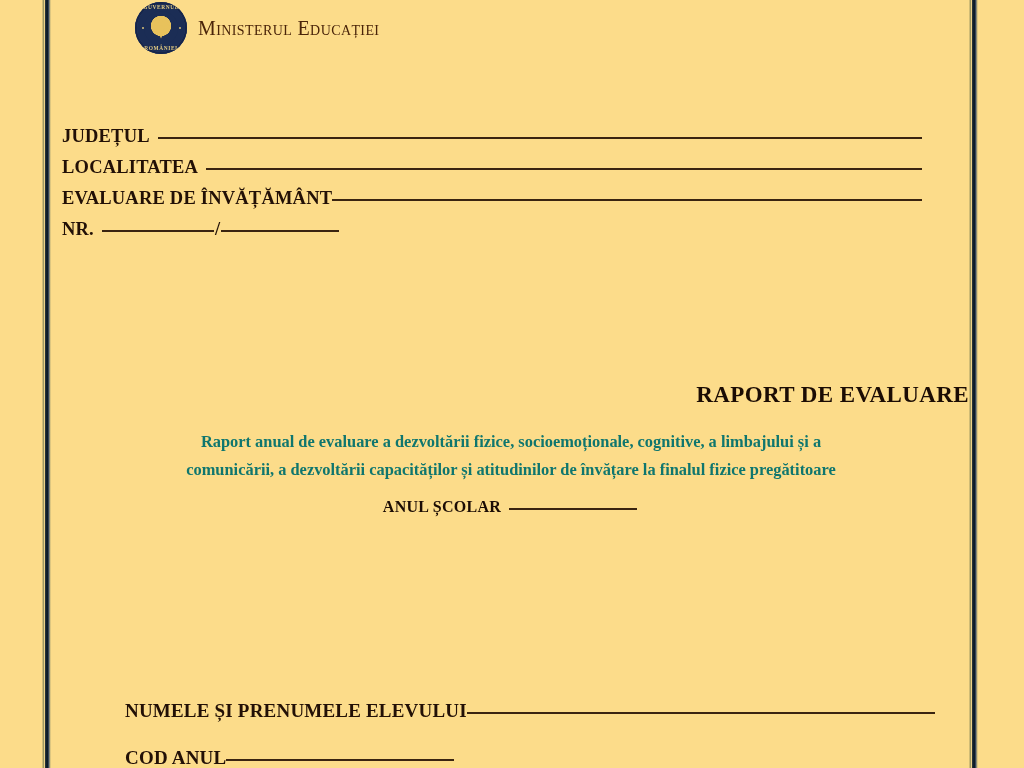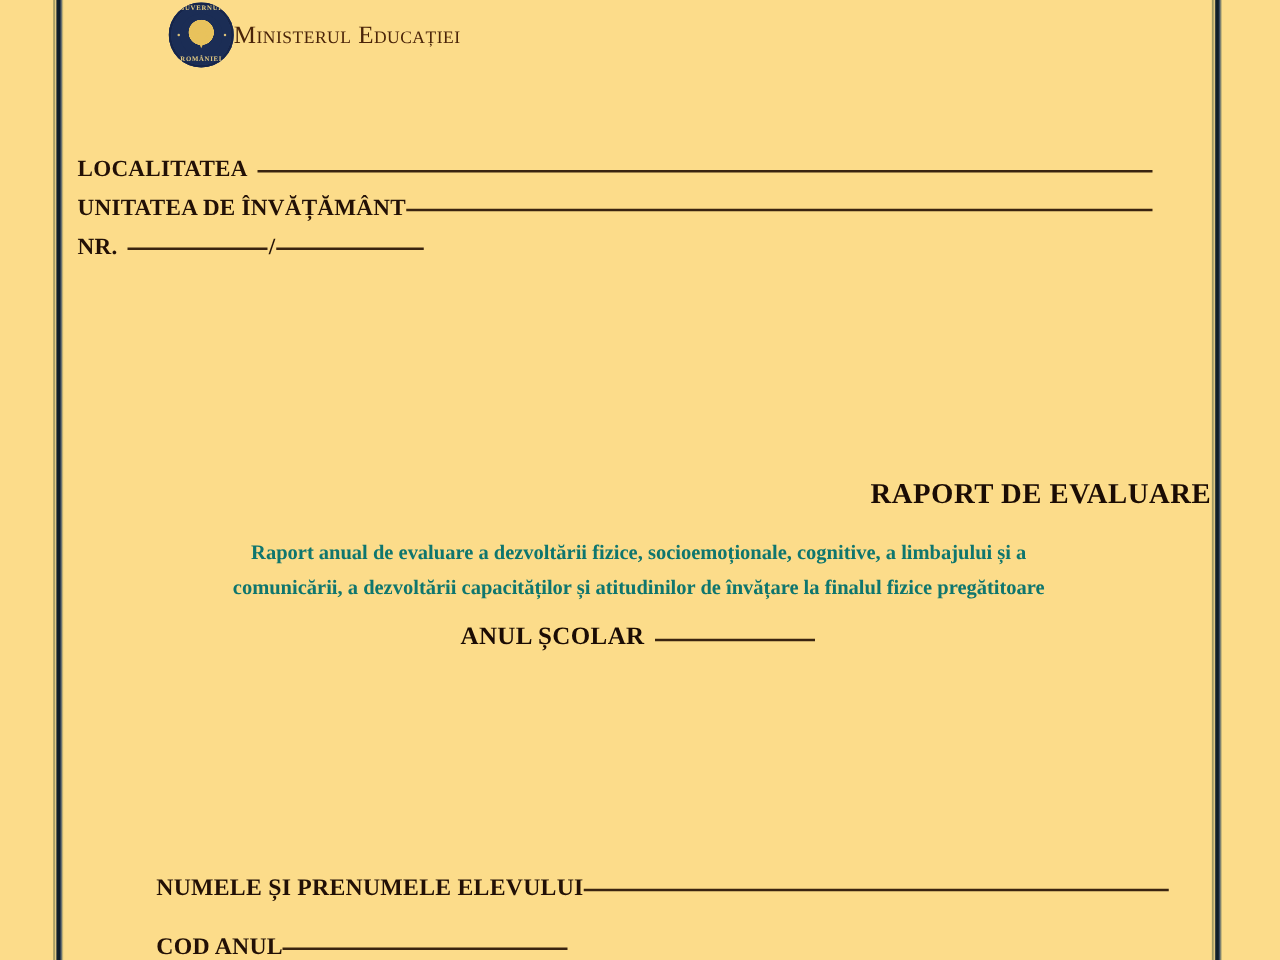--- a/index.html
+++ b/index.html
@@ -55,20 +55,21 @@
     top: 0;
     width: 918px;
     height: 70px;
   }
   .ministry-block {
     position: absolute;
     left: 84px;
     top: 2px;
     display: flex;
     align-items: center;
+    gap: 11px;
   }
   .seal {
     width: 52px;
     height: 52px;
     border-radius: 50%;
     background:
       radial-gradient(circle at 50% 46%, #e8c25c 0 26%, #1b2d55 27% 100%);
     box-shadow: inset 0 0 0 2px #16254a, inset 0 0 0 4px #2c4272;
     position: relative;
     flex: 0 0 auto;
@@ -195,21 +196,21 @@
     line-height: 1.68;
     color: #0f766e;
   }
   .school-year {
     position: absolute;
     left: 0;
     top: 498px;
     width: 918px;
     text-align: center;
     font-weight: bold;
-    font-size: 20px;
+    font-size: 16px;
     color: #1b0c04;
     letter-spacing: .3px;
   }
   .school-year .blank-inline {
     display: inline-block;
     width: 128px;
     border-bottom: 2px solid #3a2410;
     margin-left: 8px;
     vertical-align: 2px;
     height: 0;
@@ -258,29 +259,34 @@
         </div>
         <div class="ministry-name">Ministerul Educației</div>
       </div>
 
       <div class="cnpee">
       </div>
     </div>
 
     <div class="ident">
 
+      <div class="field-row">
+        <span class="label">JUDEȚUL</span>
+        <span class="gap"></span>
+        <span class="blank"></span>
+      </div>
 
       <div class="field-row">
         <span class="label">LOCALITATEA</span>
         <span class="gap"></span>
         <span class="blank"></span>
       </div>
 
       <div class="field-row">
-        <span class="label">UNITATEA DE ÎNVĂȚĂMÂNT</span>
+        <span class="label">EVALUARE DE ÎNVĂȚĂMÂNT</span>
         <span class="blank"></span>
       </div>
 
       <div class="field-row">
         <span class="label">NR.</span>
         <span class="gap"></span>
         <span class="blank tight w-nr1"></span>
         <span class="slash">/</span>
         <span class="blank tight w-nr2"></span>
       </div>

